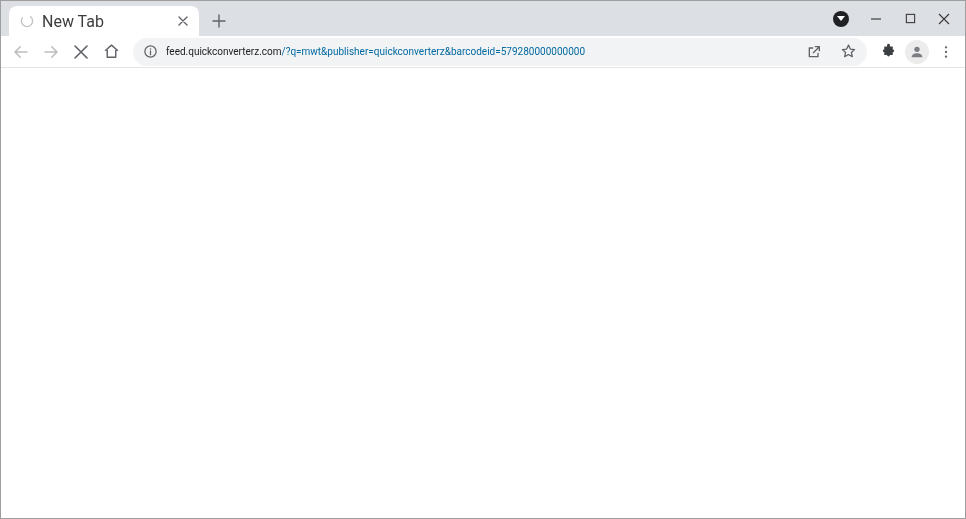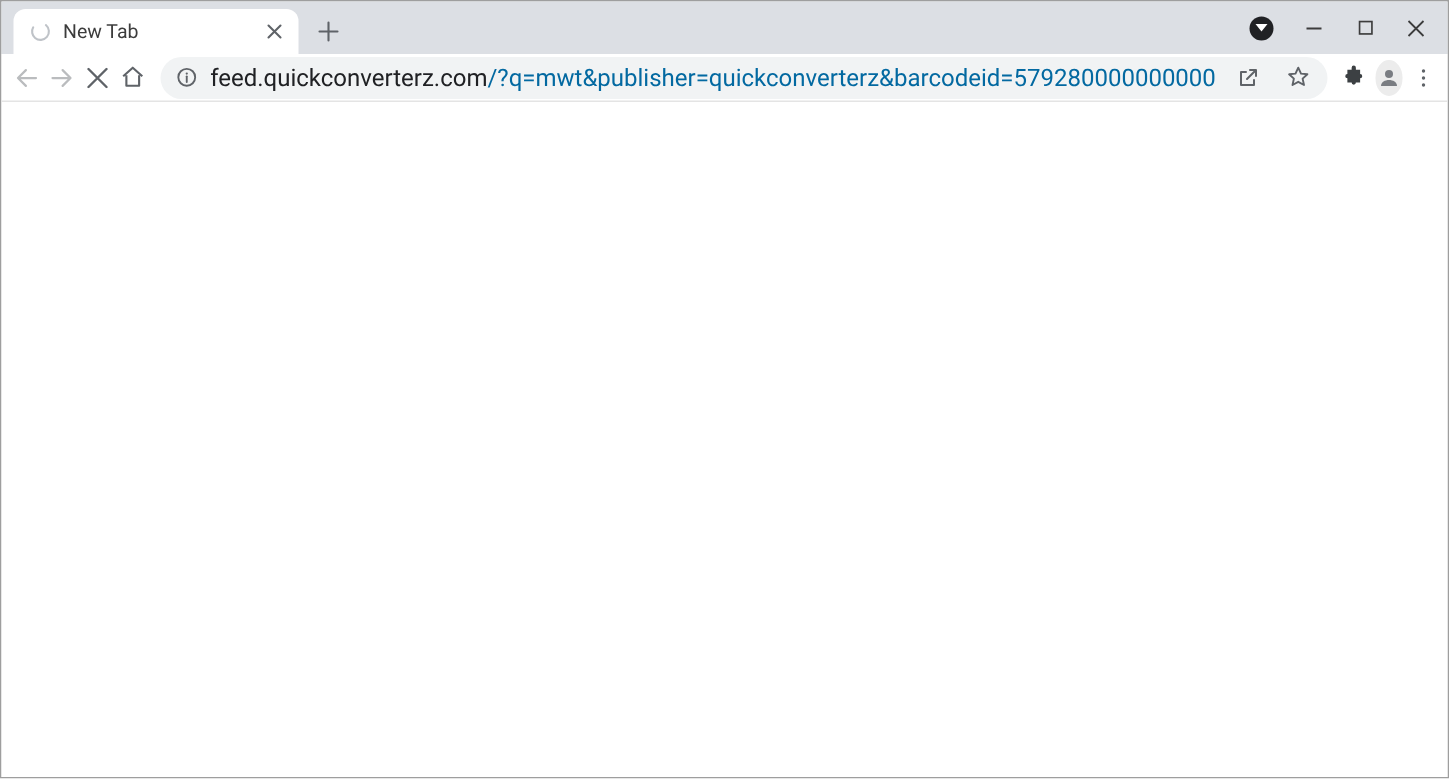--- a/index.html
+++ b/index.html
@@ -44,21 +44,21 @@
   }
   .tab-spinner {
     width: 15px; height: 15px;
     flex: 0 0 auto;
     display: flex; align-items: center; justify-content: center;
     color: #9aa0a6;
   }
   .tab-title {
     flex: 1 1 auto;
     color: #3c3c3c;
-    font-size: 13px;
+    font-size: 16px;
     white-space: nowrap; overflow: hidden; text-overflow: ellipsis;
   }
   .tab-close {
     width: 16px; height: 16px;
     display:flex; align-items:center; justify-content:center;
     color:#5f6368; cursor:pointer;
     border-radius: 50%;
   }
   .new-tab-btn {
     width: 28px; height: 28px;
@@ -114,21 +114,21 @@
     border-radius: 16px;
     height: 28px;
     display:flex; align-items:center;
     padding: 0 6px 0 10px;
     gap: 8px;
     margin: 0 6px;
   }
   .omnibox-icon { color:#5f6368; flex: 0 0 auto; }
   .url {
     flex: 1 1 auto;
-    font-size: 16px;
+    font-size: 10px;
     white-space: nowrap; overflow: hidden;
     display: flex;
     align-items: flex-end;
   }
   .url .host { color:#202124; }
   .url .rest { color:#0369a1; }
   .trail-btn {
     width: 26px; height: 26px;
     display:flex; align-items:center; justify-content:center;
     color:#5f6368; cursor:pointer;

